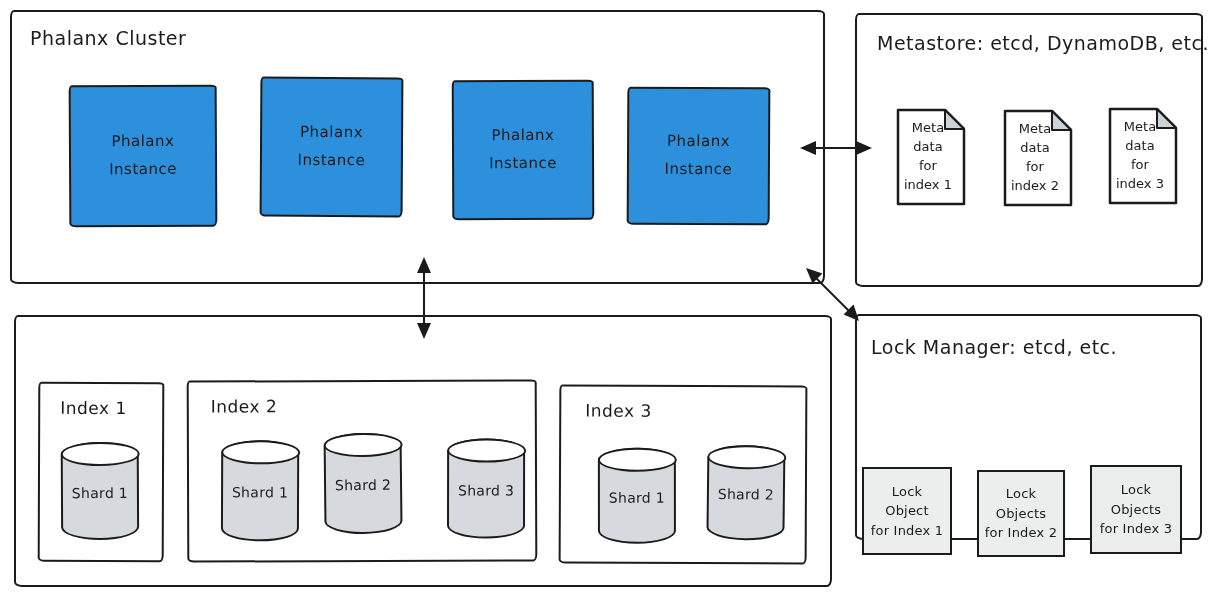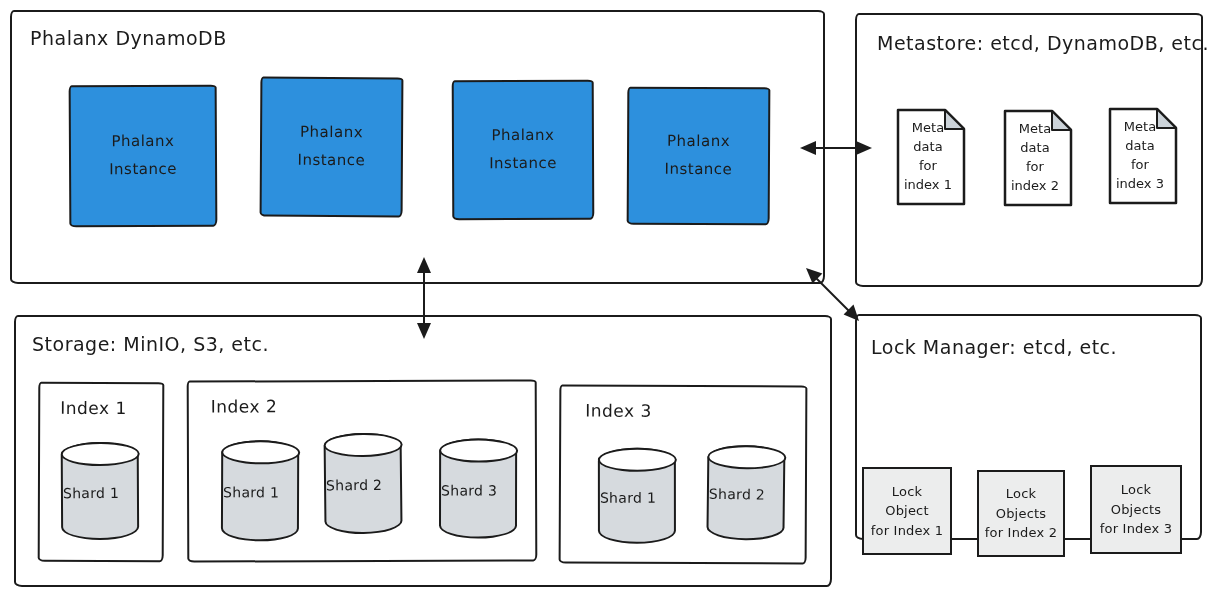--- a/index.html
+++ b/index.html
@@ -71,26 +71,26 @@
     position:absolute; width:78px; background:var(--shard-fill,#d6dade);
     border:2.5px solid var(--stroke,#1b1b1b);
     border-radius:50% / 13px;
   }
   .shard::before {
     content:''; position:absolute; left:-2.5px; right:-2.5px; top:-2.5px; height:20px;
     background:#fff; border:2.5px solid var(--stroke,#1b1b1b); border-radius:50%;
   }
   .shard .shard-label {
     position:absolute; left:0; right:0; top:52%; transform:translateY(-50%);
-    text-align:left; font-size:14px; letter-spacing:.3px; white-space:nowrap;
+    text-align:center; font-size:14px; letter-spacing:.3px; white-space:nowrap;
   }
   .ix1 .s1 { left:21px;  top:58px; height:98px;  transform:rotate(-.5deg); }
   .ix2 .s1 { left:32px;  top:58px; height:101px; transform:rotate(.4deg);  }
   .ix2 .s2 { left:135px; top:51px; height:101px; transform:rotate(-.4deg); }
-  .ix2 .s3 { left:250px; top:57px; height:100px; transform:rotate(.3deg);  }
+  .ix2 .s3 { left:258px; top:57px; height:100px; transform:rotate(.3deg);  }
   .ix3 .s1 { left:37px;  top:61px; height:96px;  transform:rotate(-.3deg); }
   .ix3 .s2 { left:146px; top:58px; height:95px;  transform:rotate(.4deg);  }
 
   
   .lock {
     position:absolute; background:var(--lock-fill,#eceded);
     border:2px solid var(--stroke,#1b1b1b);
     display:flex; align-items:center; justify-content:center; text-align:center;
     font-size:13px; line-height:1.5; letter-spacing:.2px;margin-top:45px;
   }
@@ -112,21 +112,21 @@
   .arrows { position:absolute; left:0; top:0; width:1213px; height:601px; pointer-events:none; }
   .arrows line    { stroke:var(--stroke,#1b1b1b); stroke-width:2; }
   .arrows polygon { fill:var(--stroke,#1b1b1b); }
 </style>
 </head>
 <body>
 
 <div class="canvas">
 
   <section class="box" id="cluster-box">
-    <div class="box-title">Phalanx DynamoDB</div>
+    <div class="box-title">Phalanx Cluster</div>
     <div class="instance i1">
       <span class="ml">Phalanx
 Instance</span>
     </div>
     <div class="instance i2">
       <span class="ml">Phalanx
 Instance</span>
     </div>
     <div class="instance i3">
       <span class="ml">Phalanx
@@ -167,21 +167,20 @@
         <path d="M50 3 V22 H69 Z" fill="var(--doc-fold-fill,#ccd3d9)" stroke="var(--stroke,#1b1b1b)" stroke-width="2" stroke-linejoin="round"></path>
       </svg>
       <span class="doc-text ml">Meta
 data
 for
 index 3</span>
     </div>
   </section>
 
   <section class="box" id="storage-box">
-    <div class="box-title">Storage: MinIO, S3, etc.</div>
 
     <div class="index-box ix1">
       <div class="index-title">Index 1</div>
       <div class="shard s1">
         <span class="shard-label">Shard 1</span>
       </div>
     </div>
 
     <div class="index-box ix2">
       <div class="index-title">Index 2</div>

